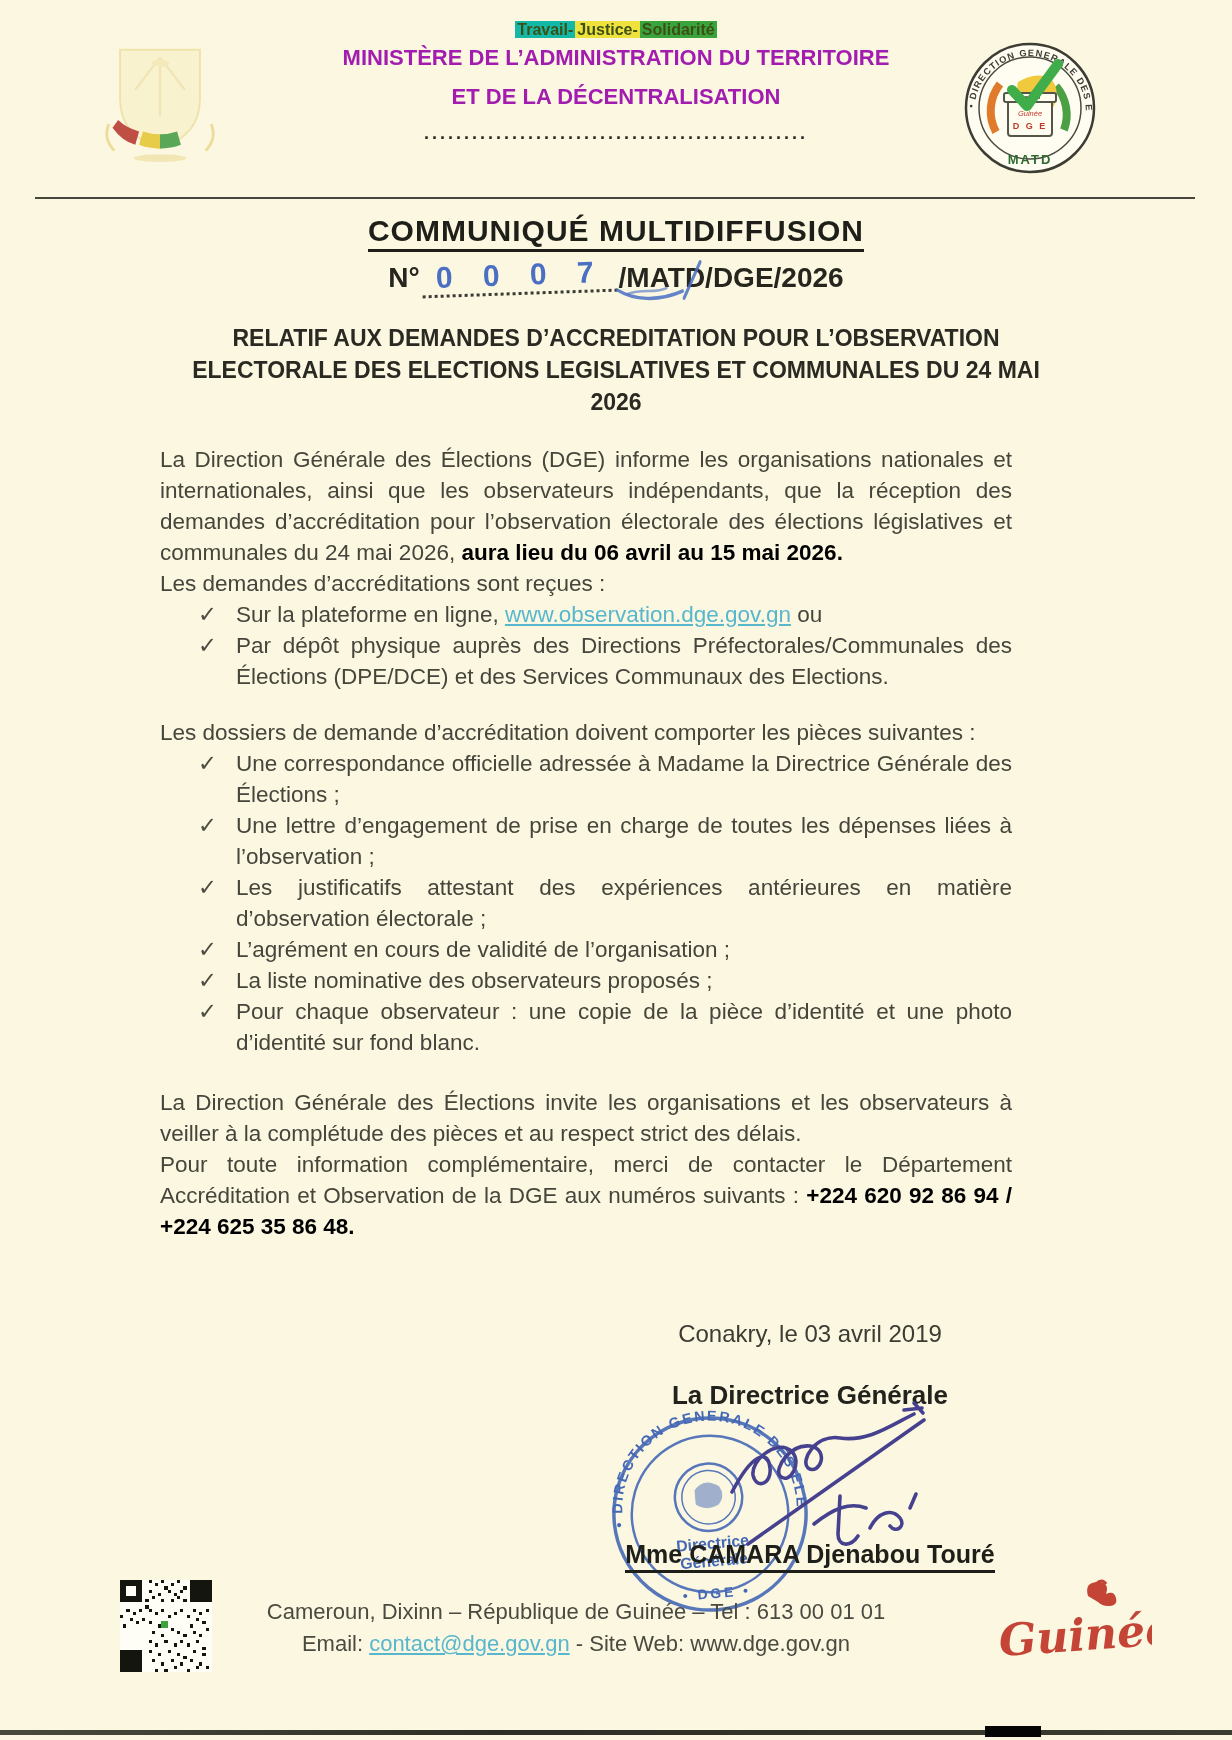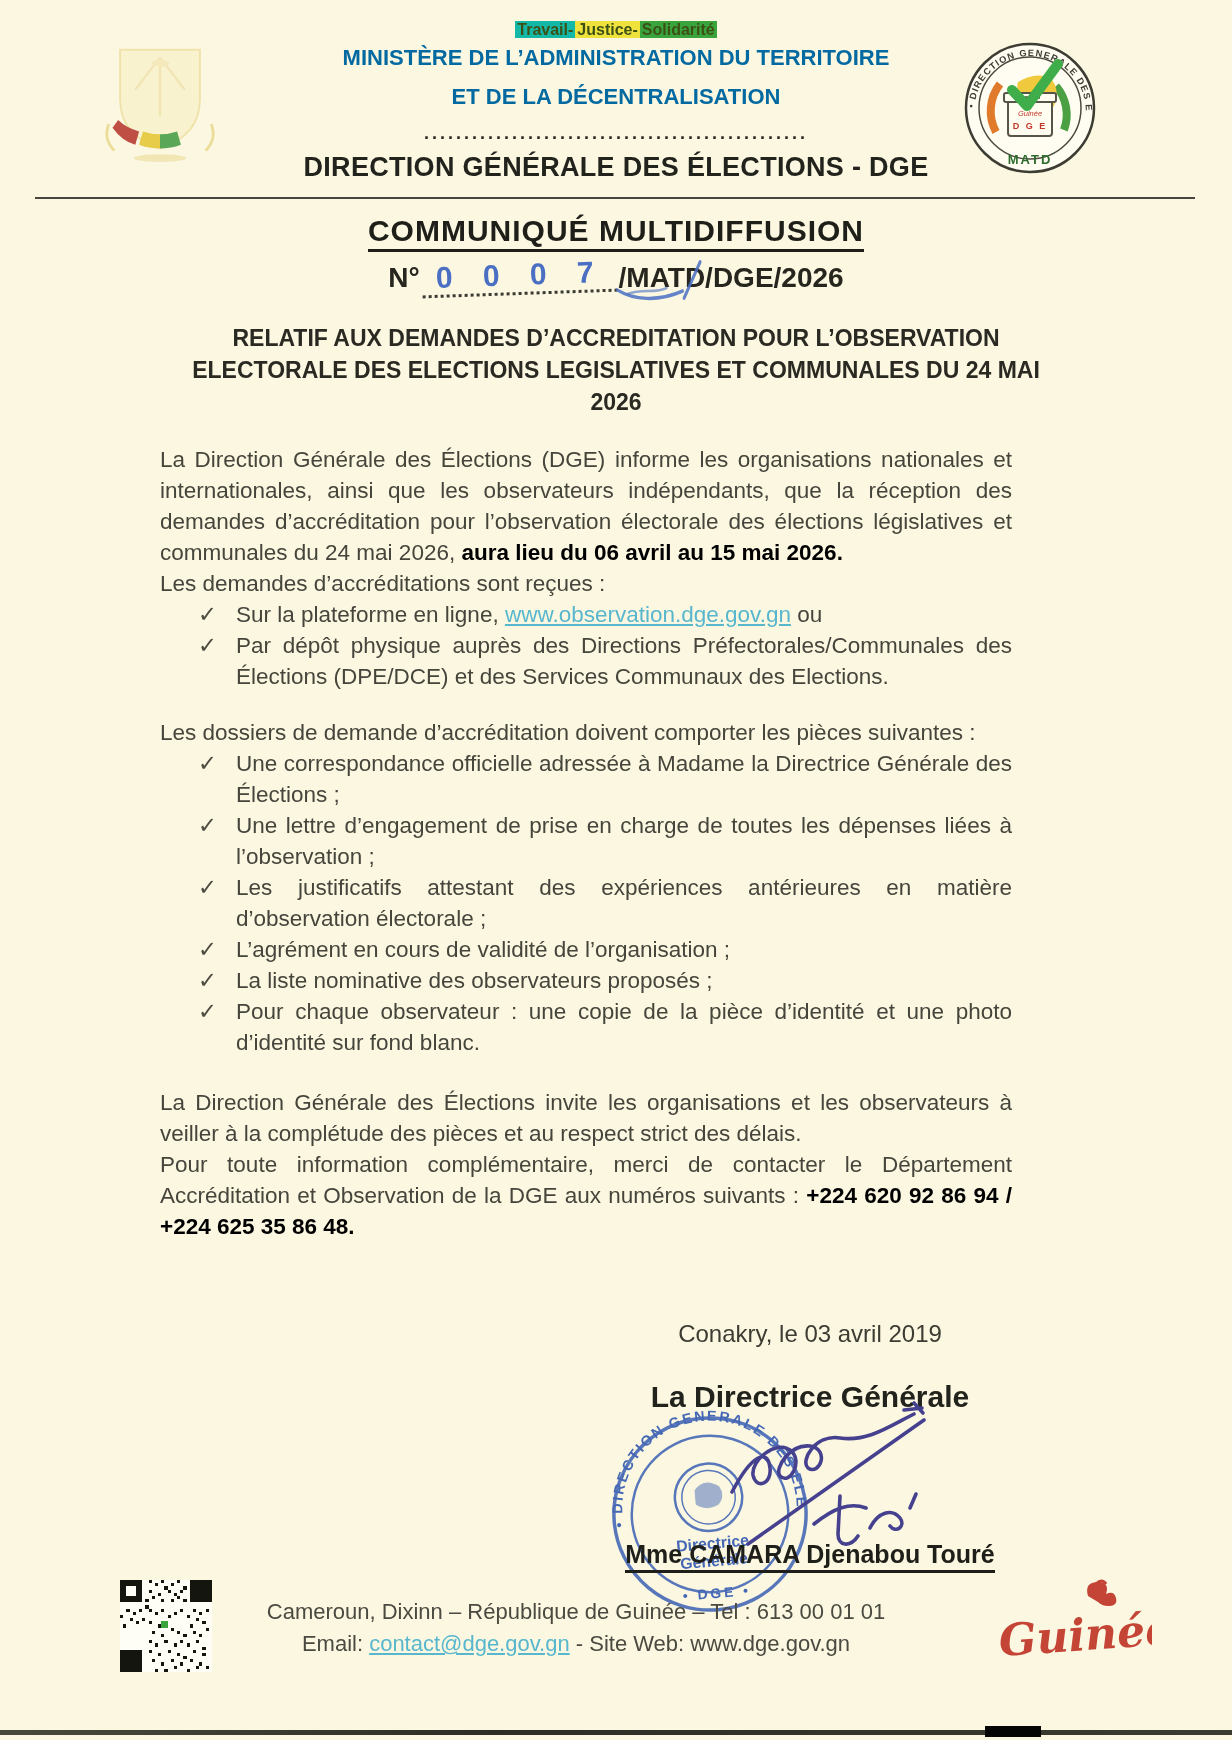--- a/index.html
+++ b/index.html
@@ -9,21 +9,21 @@
     font-family:"Liberation Sans",sans-serif;color:#45453b;
   }
   
   .hdr{position:absolute;top:20px;left:0;right:0;text-align:center;}
   .republic{font-size:23px;font-weight:500;color:#3f3f37;letter-spacing:.5px;}
   .motto{font-size:16px;font-weight:bold;color:#3c5016;margin-top:1px;}
   .motto span{padding:0 2px;}
   .chip-red{background:#14b8a6;}
   .chip-yellow{background:#f0e23c;}
   .chip-green{background:#3aa43c;}
-  .ministry{font-size:22px;font-weight:bold;color:#0369a1;margin-top:5px;line-height:27px;}
+  .ministry{font-size:22px;font-weight:bold;color:#a21caf;margin-top:5px;line-height:27px;}
   .dots-sep{margin-top:18px;font-size:18px;font-weight:bold;letter-spacing:3px;color:#2c2c26;line-height:10px;}
   .direction{font-size:27px;font-weight:bold;color:#23231e;margin-top:14px;letter-spacing:.3px;}
   .rule{position:absolute;top:197px;left:35px;width:1160px;height:2px;background:#47473d;}
   .arms{position:absolute;top:36px;left:84px;width:152px;height:134px;}
   .seal{position:absolute;top:38px;left:960px;width:140px;height:140px;}
   
   .doc-title{position:absolute;top:214px;left:0;right:0;text-align:center;
     font-size:30px;font-weight:bold;color:#1f1f1a;letter-spacing:1px;}
   .doc-title span{border-bottom:3px solid #1f1f1a;padding-bottom:2px;}
   .num-line{position:absolute;top:260px;left:0;right:0;text-align:center;
@@ -43,21 +43,21 @@
   .gap{height:25px;}
   .check-list{margin:0;}
   .check-item{display:flex;text-align:justify;}
   .check-mark{flex:0 0 38px;padding-left:38px;color:#4c4c40;}
   .check-body{flex:1;}
   a.doclink{color:#58b7cd;text-decoration:underline;cursor:pointer;}
   
   .dateline{position:absolute;top:1320px;left:600px;width:420px;text-align:center;
     font-size:24px;color:#3c3c33;}
   .sigtitle{position:absolute;top:1380px;left:600px;width:420px;text-align:center;
-    font-size:30px;font-weight:bold;color:#23231d;}
+    font-size:26px;font-weight:bold;color:#23231d;}
   .stamp{position:absolute;top:1410px;left:606px;width:208px;height:208px;
     transform:rotate(-5deg);opacity:.88;}
   .signature{position:absolute;top:1396px;left:718px;width:270px;height:180px;}
   .sig-name{position:absolute;top:1540px;left:585px;width:450px;text-align:center;
     font-size:25px;font-weight:bold;color:#1f1f1a;}
   .sig-name span{border-bottom:3px solid #1f1f1a;padding-bottom:2px;}
   
   .qr{position:absolute;top:1580px;left:120px;width:92px;height:92px;}
   .footer-txt{position:absolute;top:1596px;left:246px;width:660px;text-align:center;
     font-size:22px;line-height:32px;color:#4a4a40;}
@@ -103,21 +103,20 @@
     <text x="70" y="126" text-anchor="middle" font-size="13" font-weight="bold" fill="#2e6b2e" letter-spacing="2">MATD</text>
   </svg>
 
   <div class="hdr">
     <div class="motto">
       <span class="chip-red">Travail-</span><span class="chip-yellow">Justice-</span><span class="chip-green">Solidarité</span>
     </div>
     <div class="ministry">MINISTÈRE DE L’ADMINISTRATION DU TERRITOIRE</div>
     <div class="ministry" style="margin-top:12px;">ET DE LA DÉCENTRALISATION</div>
     <div class="dots-sep">................................................</div>
-    <div class="direction">DIRECTION GÉNÉRALE DES ÉLECTIONS - DGE</div>
   </div>
   <div class="rule"></div>
 
   <div class="doc-title">
     <span>COMMUNIQUÉ MULTIDIFFUSION</span>
   </div>
 
   <div class="num-line">
     <span>N°</span><span class="hand-num">0 0 0 7</span><span class="matd-wrap"><span>/MATD/</span><svg class="matd-scribble" viewBox="0 0 130 44" preserveAspectRatio="none">
           <path d="M6 32 C 28 42 62 44 96 33" stroke="#4a6fc3" stroke-width="3.5" fill="none" opacity=".85" stroke-linecap="round"></path>

